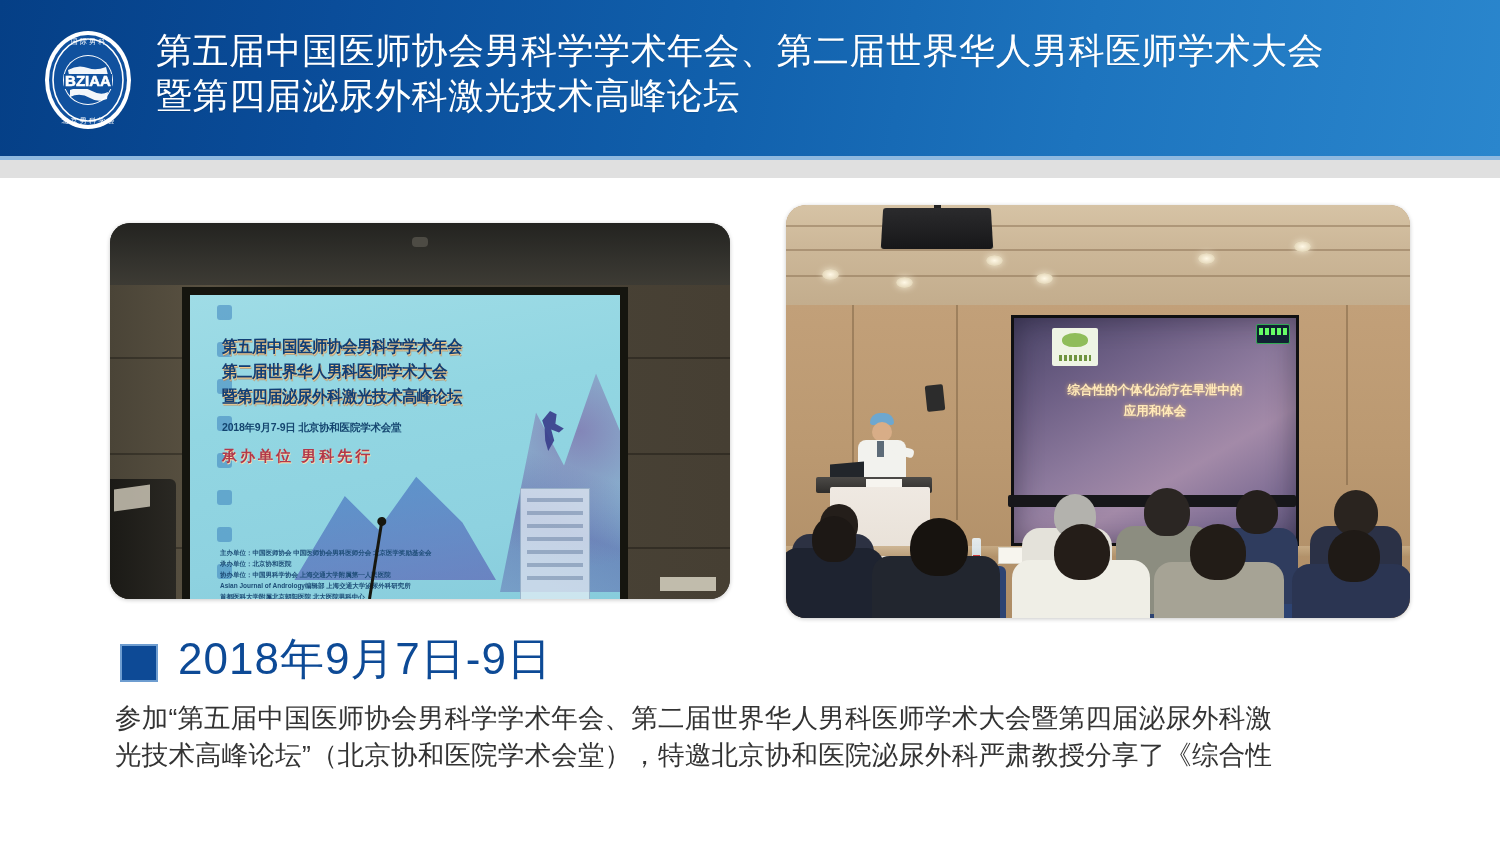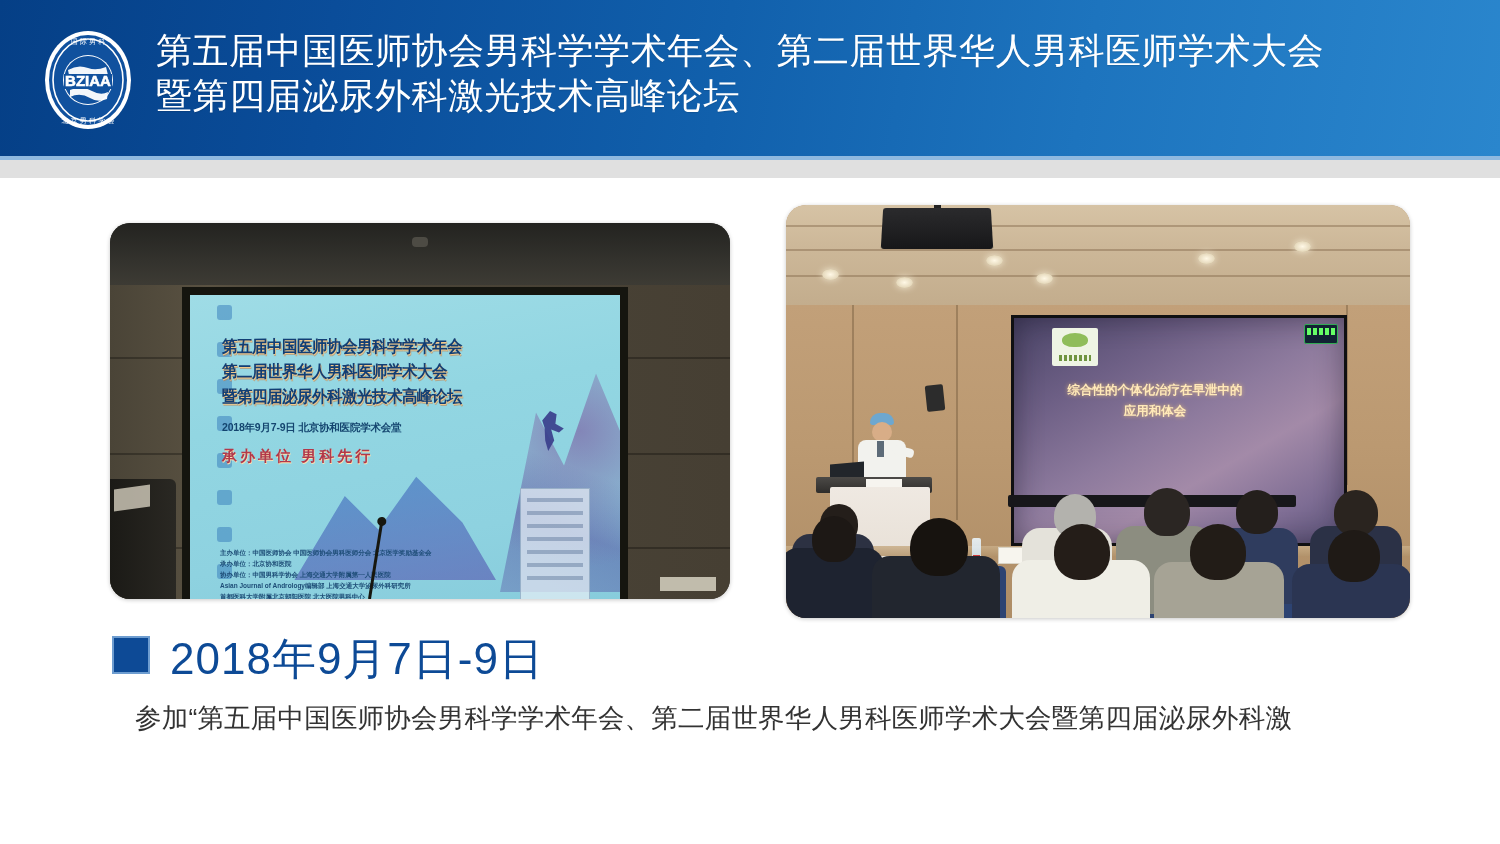--- a/index.html
+++ b/index.html
@@ -241,21 +241,20 @@
   .wall-line-r { position:absolute; width:2px; background:rgba(110,85,58,0.42); }
   .speaker-box-r {
     position:absolute; left:140px; top:180px; width:18px; height:26px;
     background:#2c2c2c; border-radius:2px; transform: rotate(-6deg);
   }
   .screen-r {
     position:absolute; left:225px; top:110px; width:282px; height:225px;
     background: linear-gradient(150deg,#4b4568 0%,#6d5f85 25%,#8d7a9d 48%,#a38aa8 65%,#7e6d94 85%,#5a5277 100%);
     border:3px solid #101012;
     box-shadow: inset 0 0 28px rgba(20,16,30,0.45);
-    padding-left: 48px;
   }
   .screen-r-shade {
     position:absolute; left:222px; top:290px; width:288px; height:12px;
     background:#17171a; border-radius:2px;
   }
   .slide-logo-r {
     position:absolute; left:38px; top:10px; width:46px; height:38px;
     background:#eef4e4; border-radius:2px;
   }
   .slide-logo-r:before {
@@ -351,22 +350,22 @@
     border:1px solid #d8d2c4;
   }
   .desk-r {
     position:absolute; left:0; bottom:62px; width:100%; height:10px;
     background: linear-gradient(180deg,#c9ae88,#b3946c);
     opacity:.85;
   }
 
   
   .date-row {
-    position:absolute; left: 112px; top: 636px;
-    display:flex; align-items:flex-start;
+    position:absolute; left: 120px; top: 636px;
+    display:flex; align-items:flex-end;
   }
   .date-bullet {
     width: 38px; height: 38px;
     background: #0d4a96;
     border: 2px solid #6e9dd0;
     box-sizing: border-box;
     flex: 0 0 auto;
   }
   .date-text {
     margin-left: 20px;
@@ -376,21 +375,21 @@
     letter-spacing: 1px;
     white-space: nowrap;
   }
   .body-para {
     position:absolute; left: 115px; top: 700px; width: 1300px;
     font-size: 26.5px;
     line-height: 37px;
     color: #333333;
     letter-spacing: 0.2px;
   }
-  .body-para .ln { white-space: nowrap; margin-left: 20px; }
+  .body-para .ln { white-space: nowrap; }
 </style>
 </head>
 <body>
 
 <div class="header-band">
   <div class="logo-wrap">
     <svg width="108" height="108" viewBox="0 0 108 108">
       <ellipse cx="54" cy="54" rx="43" ry="49" fill="#ffffff"></ellipse>
       <ellipse cx="54" cy="54" rx="39" ry="45" fill="#10519e"></ellipse>
       <ellipse cx="54" cy="54" rx="35" ry="41" fill="none" stroke="#ffffff" stroke-width="1.6"></ellipse>
@@ -580,13 +579,14 @@
   </div>
 </div>
 
 <div class="date-row">
   <div class="date-bullet"></div>
   <div class="date-text">2018年9月7日-9日</div>
 </div>
 
 <div class="body-para">
   <div class="ln">参加“第五届中国医师协会男科学学术年会、第二届世界华人男科医师学术大会暨第四届泌尿外科激</div>
+  <div class="ln">光技术高峰论坛”（北京协和医院学术会堂），特邀北京协和医院泌尿外科严肃教授分享了《综合性</div>
 </div>
 
 </body></html>

